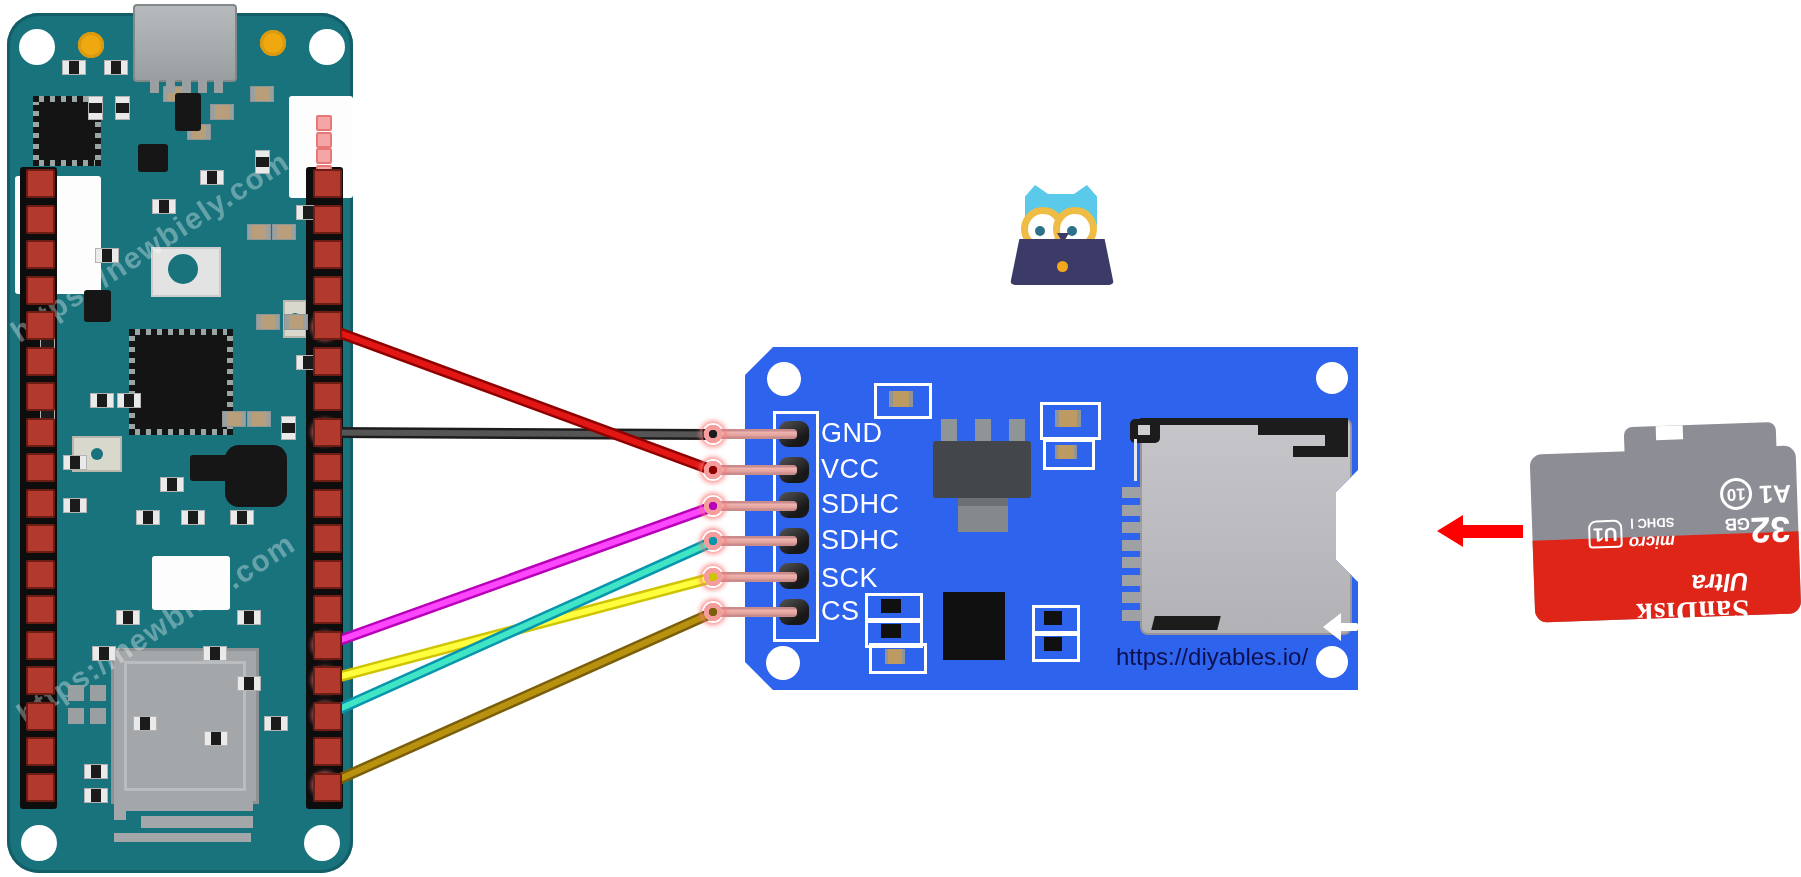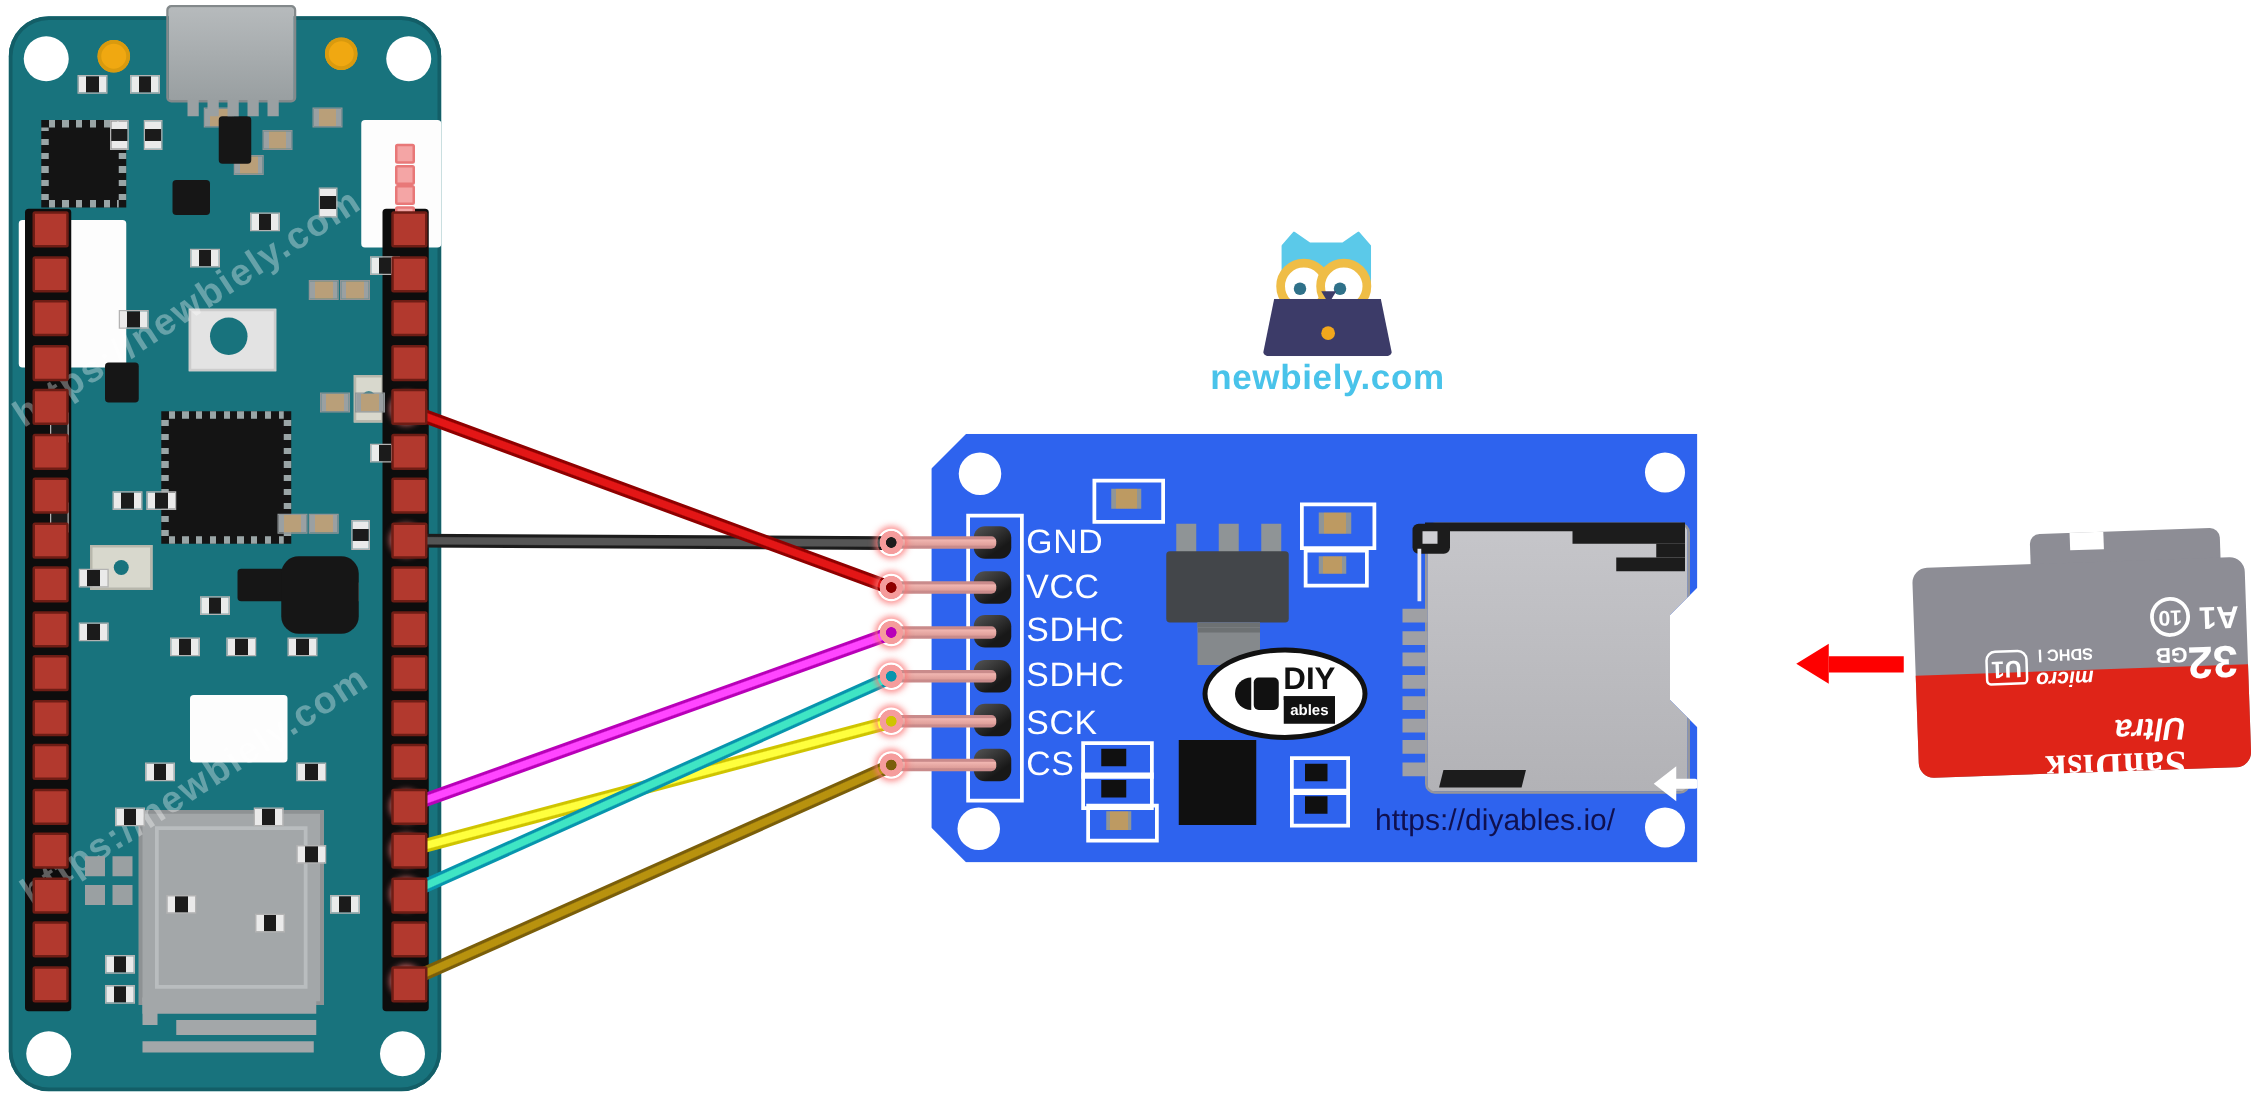--- a/index.html
+++ b/index.html
@@ -169,28 +169,20 @@
     <div class="abs tanchip" style="left:144px;top:44px;width:24px;height:16px"></div>
     <div class="abs reg-pin" style="left:196px"></div>
     <div class="abs reg-pin" style="left:230px"></div>
     <div class="abs reg-pin" style="left:264px"></div>
     <div class="abs reg-body"></div>
     <div class="abs reg-tab"></div>
     <div class="abs mod-outline" style="left:295px;top:55px;width:55px;height:32px"></div>
     <div class="abs tanchip" style="left:310px;top:63px;width:26px;height:17px"></div>
     <div class="abs mod-outline" style="left:298px;top:92px;width:46px;height:25px"></div>
     <div class="abs tanchip" style="left:310px;top:98px;width:22px;height:14px"></div>
-    <div class="abs diy">
-      <div class="diy-half"></div>
-      <div class="diy-sq"></div>
-      <div>
-        <span class="diy-txt">DIY</span>
-        <span class="diy-txt diy-ables">ables</span>
-      </div>
-    </div>
     <div class="abs mod-outline" style="left:120px;top:246px;width:52px;height:24px"></div>
     <div class="abs blackchip" style="left:136px;top:252px;width:20px;height:14px"></div>
     <div class="abs mod-outline" style="left:120px;top:271px;width:52px;height:24px"></div>
     <div class="abs blackchip" style="left:136px;top:277px;width:20px;height:14px"></div>
     <div class="abs mod-outline" style="left:124px;top:296px;width:52px;height:25px"></div>
     <div class="abs tanchip" style="left:140px;top:302px;width:20px;height:15px"></div>
     <div class="abs blackchip" style="left:198px;top:245px;width:62px;height:68px"></div>
     <div class="abs mod-outline" style="left:287px;top:258px;width:42px;height:25px"></div>
     <div class="abs blackchip" style="left:299px;top:264px;width:18px;height:14px"></div>
     <div class="abs mod-outline" style="left:287px;top:284px;width:42px;height:25px"></div>
@@ -207,38 +199,37 @@
         <div class="abs slot-pin" style="top:140px"></div>
         <div class="abs slot-pin" style="top:157.5px"></div>
         <div class="abs slot-pin" style="top:175px"></div>
         <div class="abs slot-pin" style="top:192.5px"></div>
         <div class="abs slot-pin" style="top:210px"></div>
         <div class="abs slot-pin" style="top:227.5px"></div>
         <div class="abs slot-pin" style="top:245px"></div>
         <div class="abs slot-pin" style="top:262.5px"></div>
       </div>
     <div class="abs slot-black" style="left:408px;top:269px;width:66px;height:14px;transform:skewX(-14deg)"></div>
-    <div class="abs mod-url" style="left:355px;top:296px">https://diyables.io/</div>
+    <div class="abs mod-url" style="left:371px;top:296px">https://diyables.io/</div>
     <div class="abs warrow-head" style="left:578px;top:266px"></div>
     <div class="abs warrow-shaft" style="left:594px;top:276px;width:19px;height:8px"></div>
   </div>
 
   <div class="abs" style="left:1000px;top:175px;width:140px;height:120px">
     <div class="abs owl-body"></div>
     <div class="abs lens" style="left:21px;top:32px">
         <div class="pupil"></div>
       </div>
     <div class="abs lens" style="left:53px;top:32px">
         <div class="pupil"></div>
       </div>
     <div class="abs beak"></div>
     <div class="abs laptop"></div>
     <div class="abs lap-dot"></div>
   </div>
-  <div class="abs site-text">newbiely.com</div>
 
   <div class="abs card">
     <div class="abs card-tab"></div>
     <div class="abs card-notch"></div>
     <div class="abs card-body">
       <div class="abs card-red"></div>
     </div>
     <div class="abs flip card-badge" style="left:168px;top:56px;width:92px">
       <span>A1</span>
       <span class="badge-circ">10</span>

